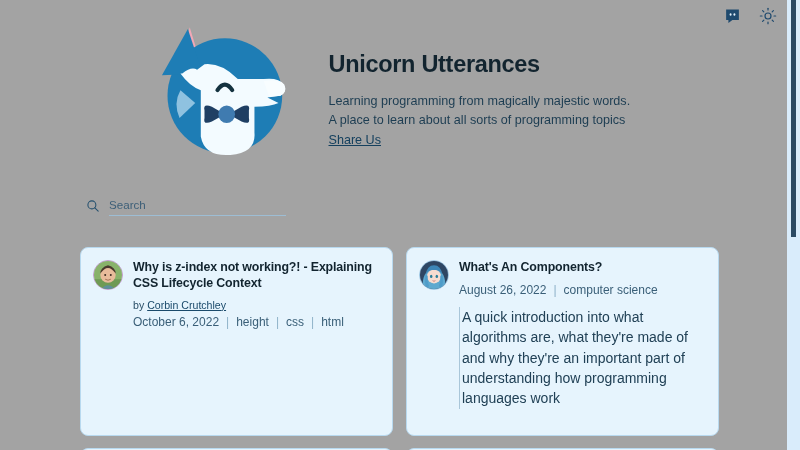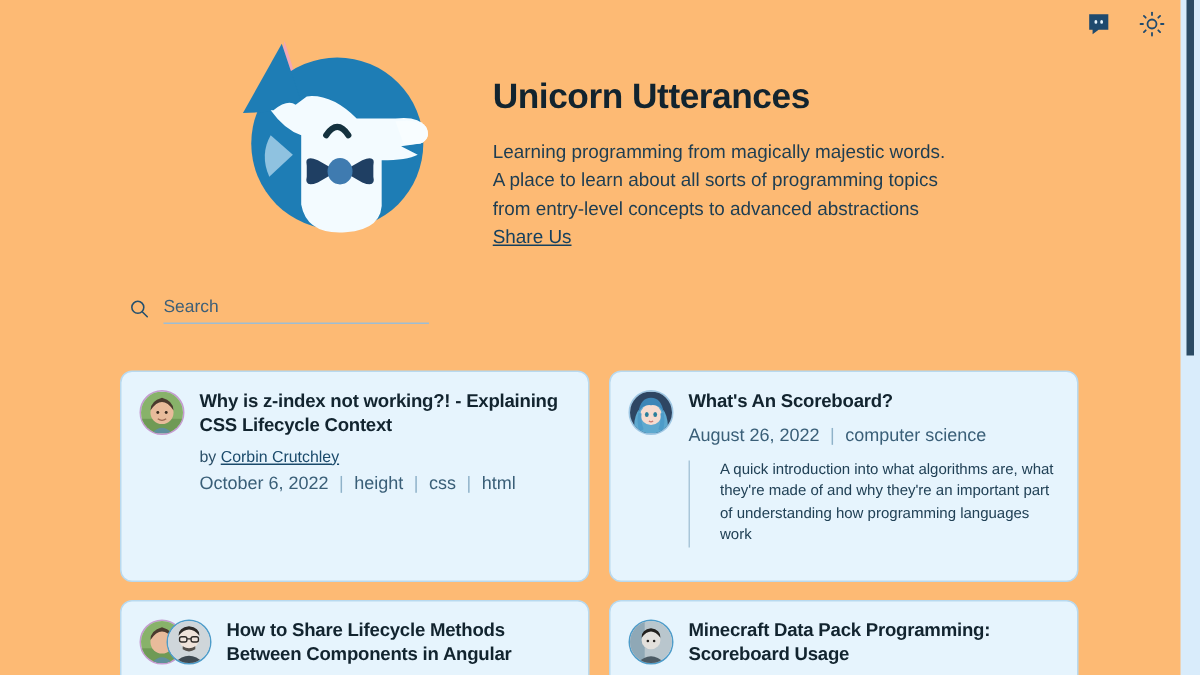--- a/index.html
+++ b/index.html
@@ -8,21 +8,21 @@
     margin: 0; padding: 0;
     width: 800px; height: 450px;
     overflow: hidden;
     background: #e6f4fd;
     font-family: "Liberation Sans", sans-serif;
     color: #153e5c;
   }
   .page {
     position: relative;
     width: 800px; height: 450px;
-    background: #fdba74;
+    background: #a3a3a3;
     overflow: hidden;
   }
 
   
   .scrollbar-track {
     position: absolute; top: 0; right: 0;
     width: 13px; height: 450px;
     background: #d9ecfb;
   }
   .scrollbar-thumb {
@@ -167,23 +167,23 @@
     color: #3a5f78;
     line-height: 1.4;
     display: flex;
     flex-wrap: wrap;
     align-items: center;
   }
   .meta-sep { color: #8fb2c9; margin: 0 7px; }
   .tag { cursor: pointer; }
   .card-excerpt {
     margin-top: 8px;
-    padding-left: 20px;
+    padding-left: 2px;
     border-left: 1.5px solid #a9c6d9;
-    font-size: 10px;
+    font-size: 14px;
     line-height: 1.46;
     color: #214156;
   }
 </style>
 </head>
 <body>
 
 <div class="page">
 
   <div class="topbar">
@@ -236,21 +236,20 @@
         <path d="M108 100 Q110 92 100 96 L86 104 L100 112 Q110 116 108 108 Z" fill="#1f3f63"></path>
         <ellipse cx="84" cy="104" rx="9" ry="9.5" fill="#3f7bb0"></ellipse>
       </svg>
     </div>
 
     <div class="hero-text">
       <h1 class="site-title">Unicorn Utterances</h1>
       <p class="site-desc">
         <span>Learning programming from magically majestic words.</span><br>
         <span>A place to learn about all sorts of programming topics</span><br>
-        <span>from entry-level concepts to advanced abstractions</span>
       </p>
       <a class="about-link" href="#">Share Us</a>
     </div>
   </div>
 
   <div class="search-row">
     <span class="search-icon">
       <svg viewBox="0 0 20 20" width="14" height="14" aria-hidden="true">
         <circle cx="8.4" cy="8.4" r="5.7" fill="none" stroke="#24506e" stroke-width="1.5"></circle>
         <line x1="12.6" y1="12.6" x2="17.4" y2="17.4" stroke="#24506e" stroke-width="1.5" stroke-linecap="round"></line>
@@ -304,21 +303,21 @@
             <path d="M8 20 Q10 6 20 6 Q30 6 32 20 Q28 12 20 13 Q12 12 8 20Z" fill="#3d86b7"></path>
             <path d="M8 20 Q6 30 9 38 L13 36 Q10 28 11 21Z" fill="#4e9cc9"></path>
             <path d="M32 20 Q34 30 31 38 L27 36 Q30 28 29 21Z" fill="#4e9cc9"></path>
             <ellipse cx="16" cy="22" rx="1.8" ry="2.4" fill="#2a7f9b"></ellipse>
             <ellipse cx="24" cy="22" rx="1.8" ry="2.4" fill="#2a7f9b"></ellipse>
             <path d="M18 28 Q20 30 22 28" stroke="#c8766f" stroke-width="1.2" fill="none"></path>
           </svg>
         </div>
       </div>
       <div class="card-body">
-        <h2 class="card-title">What's An Scoreboard?</h2>
+        <h2 class="card-title">What's An Components?</h2>
         <div class="card-meta">
           <span>August 26, 2022</span>
           <span class="meta-sep">|</span>
           <span class="tag">computer science</span>
         </div>
         <p class="card-excerpt">A quick introduction into what algorithms are, what they're made of and why they're an important part of understanding how programming languages work</p>
       </div>
     </article>
 
     <article class="card">

